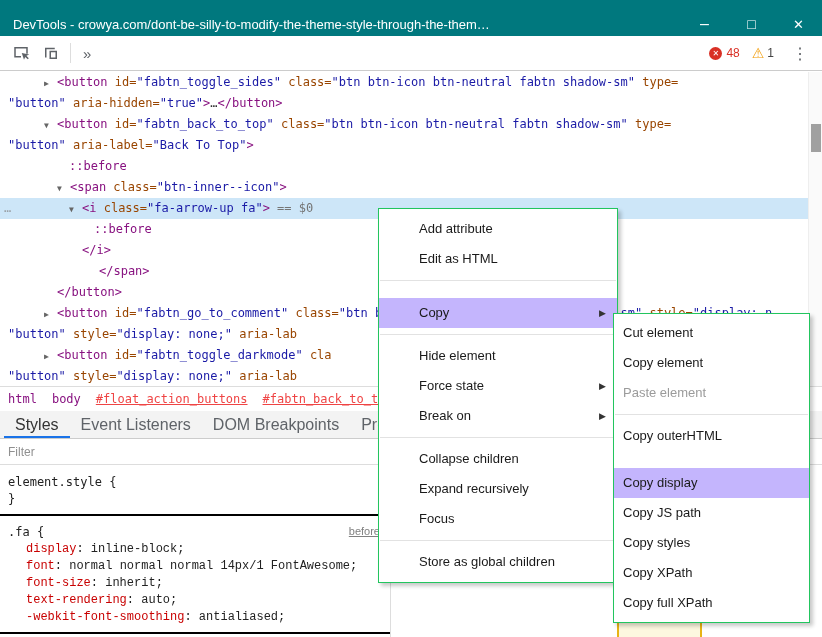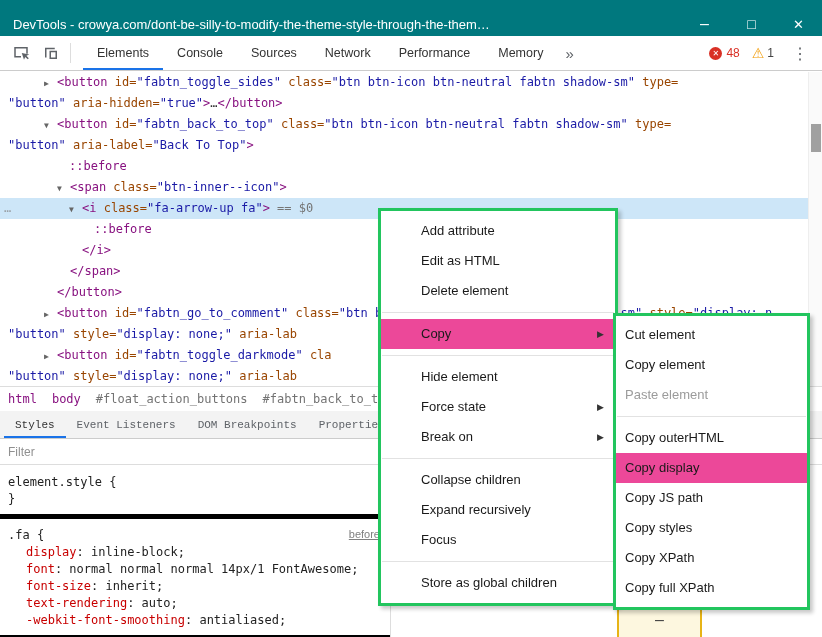--- a/index.html
+++ b/index.html
@@ -54,50 +54,50 @@
 
   .scrollbar { position:absolute; top:72px; right:0; width:14px; height:314px;
     background:#fafafa; border-left:1px solid #eee; z-index:3; }
   .thumb { position:absolute; left:2px; top:52px; width:10px; height:28px; background:#a0a0a0; }
 
   
   .breadcrumbs { position:absolute; top:386px; left:0; right:0; height:25px; background:#fff;
     border-top:1px solid #ddd; display:flex; align-items:center; gap:15px; padding-left:8px;
     font-family:"DejaVu Sans Mono", monospace; font-size:12px; z-index:1; }
   .crumb.tag { color:#881280; }
-  .crumb.id { color:#737373; }
+  .crumb.id { color:#ef4444;text-decoration:underline; }
 
   
   .bottom { position:absolute; top:411px; left:0; right:0; bottom:0; background:#fff; z-index:1; }
   .sbtabs { height:28px; background:#f3f3f3; border-bottom:1px solid #ccc; display:flex; align-items:stretch; padding-left:4px; }
-  .sbtab { display:flex; align-items:center; padding:0 11px; font-size:11px; color:#5f6368; position:relative; white-space:nowrap;font-family:Liberation Mono, monospace; }
+  .sbtab { display:flex; align-items:center; padding:0 11px; font-size:16px; color:#5f6368; position:relative; white-space:nowrap; }
   .sbtab.active { color:#333; }
   .sbtab.active::after { content:''; position:absolute; left:0; right:0; bottom:0; height:2px; background:#1a73e8; }
   .filter-row { height:26px; border-bottom:1px solid #ddd; display:flex; align-items:center; }
   .filter-input { border:0; outline:0; width:300px; font-size:12px; padding:0 8px; color:#333;
     background:transparent; font-family:"Liberation Sans", sans-serif; }
   .filter-input::placeholder { color:#909090; }
   .styles-wrap { position:absolute; top:55px; left:0; bottom:0; width:391px; border-right:1px solid #ddd; overflow:hidden;
     font-family:"DejaVu Sans Mono", monospace; font-size:12px; color:#222; }
-  .sec { position:relative; padding:8px 0 6px; border-bottom:5px solid #000000; }
+  .sec { position:relative; padding:8px 0 6px; border-bottom:2px solid #000000; }
   .sec-header, .sec-close { padding-left:8px; height:17px; line-height:17px; white-space:pre; }
   .sec-link { position:absolute; top:9px; right:10px; font-size:11px; color:#808080; text-decoration:underline;
     font-family:"Liberation Sans", sans-serif; }
-  .prop { padding-left:26px; height:17px; line-height:17px; white-space:pre; }
+  .prop { padding-left:26px; height:17px; line-height:17px; white-space:pre;font-family:Liberation Mono, monospace; }
   .pname { color:#c80000; }
   .pval, .pcolon, .brace, .sel { color:#222; }
 
   
-  .menu { position:absolute; background:#fff; border:3px solid #22c55e;
+  .menu { position:absolute; background:#fff; border:1px solid #22c55e;
     box-shadow:3px 3px 4px rgba(0,0,0,0.22); padding:5px 0; font-size:13px; color:#1a1a1a; }
   #context-menu { left:378px; top:208px; width:240px; z-index:10; }
   #copy-submenu { left:613px; top:313px; width:197px; z-index:11; padding:4px 0; }
   .mi { height:30px; line-height:30px; position:relative; padding-left:40px; white-space:nowrap; }
   #copy-submenu .mi { padding-left:9px; }
-  .mi.hl { background:#ec4899; }
+  .mi.hl { background:#c4b5fd;margin-top:17px; }
   .mi.disabled { color:#9b9b9b; }
   .sub-arrow { position:absolute; right:11px; top:0; font-size:9px; color:#333; }
   .msep { height:1px; background:#e2e2e2; margin:6px 1px; }
 
   
   #overlay-box { position:absolute; left:617px; top:597px; width:85px; height:45px;
     background:#fdf7df; border:2px solid #e7b416; z-index:5;
     display:flex; align-items:center; justify-content:center; font-size:16px; color:#444; }
 </style>
 </head>
@@ -124,28 +124,20 @@
         <path fill="#5f6368" d="M13 12l3 9 1.6-3.8 3.4 3.2 1.4-1.4-3.2-3.4L23 14l-10-2z"></path>
       </svg>
     </div>
     <div class="tb-icon">
       <svg width="18" height="18" viewBox="0 0 24 24">
         <path fill="#5f6368" d="M4 5h13v2H6v11H4V5zm6 4h10v11H10V9zm2 2v7h6v-7h-6z"></path>
       </svg>
     </div>
     <div class="tb-divider"></div>
   </div>
-  <div class="panel-tabs" id="panel-tabs">
-      <div class="panel-tab active">Elements</div>
-      <div class="panel-tab">Console</div>
-      <div class="panel-tab">Sources</div>
-      <div class="panel-tab">Network</div>
-      <div class="panel-tab">Performance</div>
-      <div class="panel-tab">Memory</div>
-    </div>
   <div class="more-panels">»</div>
   <div class="toolbar-spacer"></div>
   <div class="badges">
     <div class="err">
       <span class="err-ic">✕</span>
       <span>48</span>
     </div>
     <div class="warn">
       <span class="warn-ic">⚠</span>
       <span>1</span>
@@ -157,21 +149,21 @@
 <div class="tree" id="tree">
     <div class="row" style="padding-left: 44px;"><span class="arrow">▶</span><span class="seg-tag">&lt;button</span><span class="seg-attr"> id=</span><span class="seg-val">"fabtn_toggle_sides"</span><span class="seg-attr"> class=</span><span class="seg-val">"btn btn-icon btn-neutral fabtn shadow-sm"</span><span class="seg-attr"> type=</span></div>
     <div class="row" style="padding-left: 8px;"><span class="seg-val">"button"</span><span class="seg-attr"> aria-hidden=</span><span class="seg-val">"true"</span><span class="seg-tag">&gt;</span><span class="seg-plain">…</span><span class="seg-tag">&lt;/button&gt;</span></div>
     <div class="row" style="padding-left: 44px;"><span class="arrow">▼</span><span class="seg-tag">&lt;button</span><span class="seg-attr"> id=</span><span class="seg-val">"fabtn_back_to_top"</span><span class="seg-attr"> class=</span><span class="seg-val">"btn btn-icon btn-neutral fabtn shadow-sm"</span><span class="seg-attr"> type=</span></div>
     <div class="row" style="padding-left: 8px;"><span class="seg-val">"button"</span><span class="seg-attr"> aria-label=</span><span class="seg-val">"Back To Top"</span><span class="seg-tag">&gt;</span></div>
     <div class="row" style="padding-left: 69px;"><span class="seg-pseudo">::before</span></div>
     <div class="row" style="padding-left: 57px;"><span class="arrow">▼</span><span class="seg-tag">&lt;span</span><span class="seg-attr"> class=</span><span class="seg-val">"btn-inner--icon"</span><span class="seg-tag">&gt;</span></div>
     <div class="row selected" style="padding-left: 69px;"><span class="gdots">…</span><span class="arrow">▼</span><span class="seg-tag">&lt;i</span><span class="seg-attr"> class=</span><span class="seg-val">"fa-arrow-up fa"</span><span class="seg-tag">&gt;</span><span class="seg-meta"> == $0</span></div>
     <div class="row" style="padding-left: 94px;"><span class="seg-pseudo">::before</span></div>
     <div class="row" style="padding-left: 82px;"><span class="seg-tag">&lt;/i&gt;</span></div>
-    <div class="row" style="padding-left: 70px;"><span class="seg-tag">&lt;/span&gt;</span></div>
+    <div class="row" style="padding-left: 70px; margin-left: 29px;"><span class="seg-tag">&lt;/span&gt;</span></div>
     <div class="row" style="padding-left: 57px;"><span class="seg-tag">&lt;/button&gt;</span></div>
     <div class="row" style="padding-left: 44px;"><span class="arrow">▶</span><span class="seg-tag">&lt;button</span><span class="seg-attr"> id=</span><span class="seg-val">"fabtn_go_to_comment"</span><span class="seg-attr"> class=</span><span class="seg-val">"btn btn-icon btn-neutral fabtn shadow-sm"</span><span class="seg-attr"> style=</span><span class="seg-val">"display: n</span></div>
     <div class="row" style="padding-left: 8px;"><span class="seg-val">"button"</span><span class="seg-attr"> style=</span><span class="seg-val">"display: none;"</span><span class="seg-attr"> aria-lab</span></div>
     <div class="row" style="padding-left: 44px;"><span class="arrow">▶</span><span class="seg-tag">&lt;button</span><span class="seg-attr"> id=</span><span class="seg-val">"fabtn_toggle_darkmode"</span><span class="seg-attr"> cla</span></div>
     <div class="row" style="padding-left: 8px;"><span class="seg-val">"button"</span><span class="seg-attr"> style=</span><span class="seg-val">"display: none;"</span><span class="seg-attr"> aria-lab</span></div>
   </div>
 <div class="scrollbar">
   <div class="thumb"></div>
 </div>
 
@@ -209,21 +201,20 @@
     </div>
 </div>
 
 <div id="overlay-box">
   <span>–</span>
 </div>
 
 <div class="menu" id="context-menu">
     <div class="mi"><span>Add attribute</span></div>
     <div class="mi"><span>Edit as HTML</span></div>
-    <div class="mi"><span>Delete element</span></div>
     <div class="msep"></div>
     <div class="mi hl"><span>Copy</span><span class="sub-arrow">▶</span></div>
     <div class="msep"></div>
     <div class="mi"><span>Hide element</span></div>
     <div class="mi"><span>Force state</span><span class="sub-arrow">▶</span></div>
     <div class="mi"><span>Break on</span><span class="sub-arrow">▶</span></div>
     <div class="msep"></div>
     <div class="mi"><span>Collapse children</span></div>
     <div class="mi"><span>Expand recursively</span></div>
     <div class="mi"><span>Focus</span></div>

